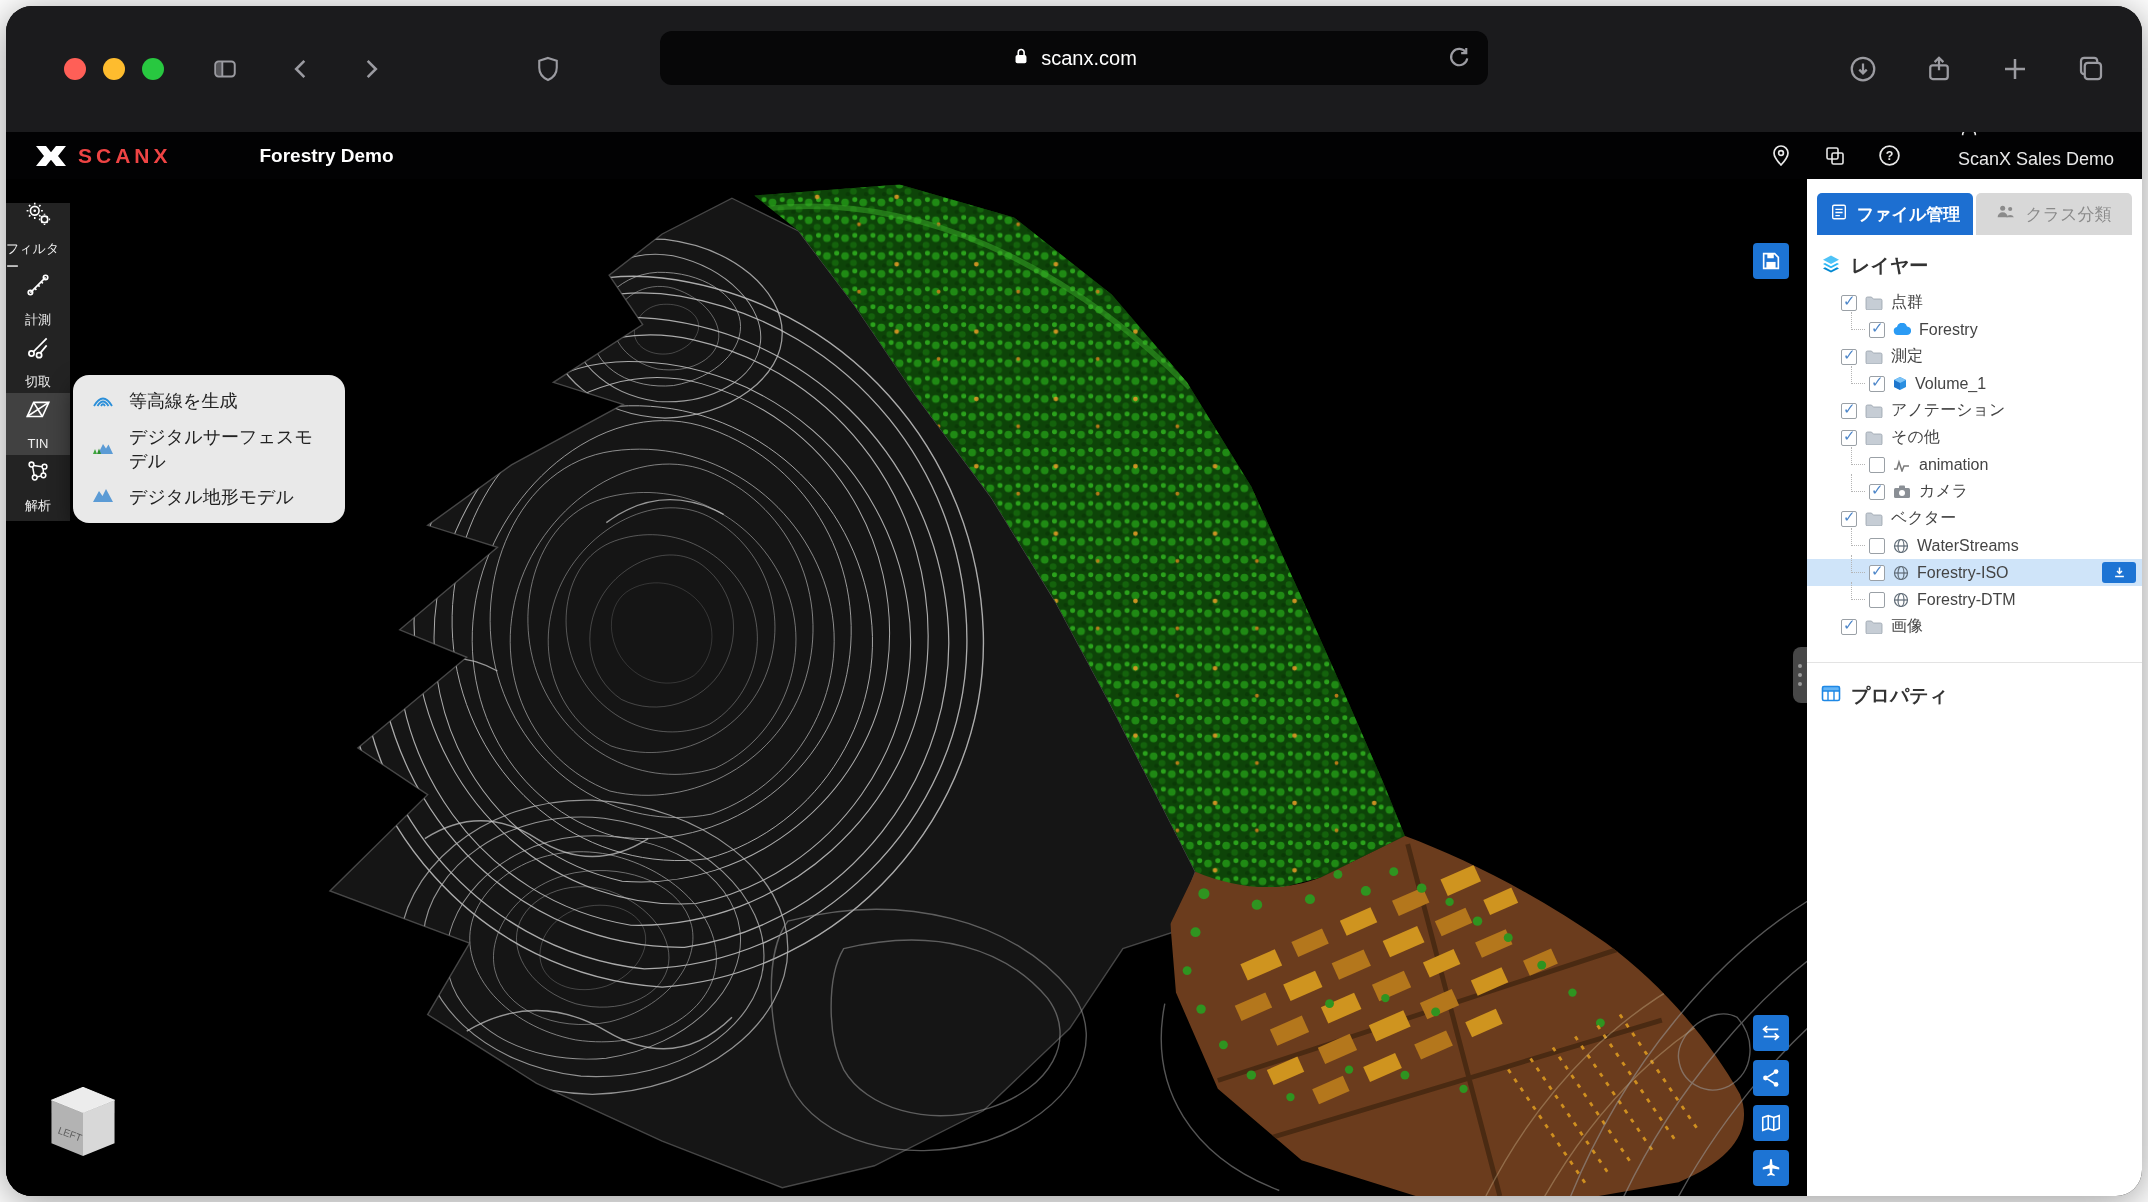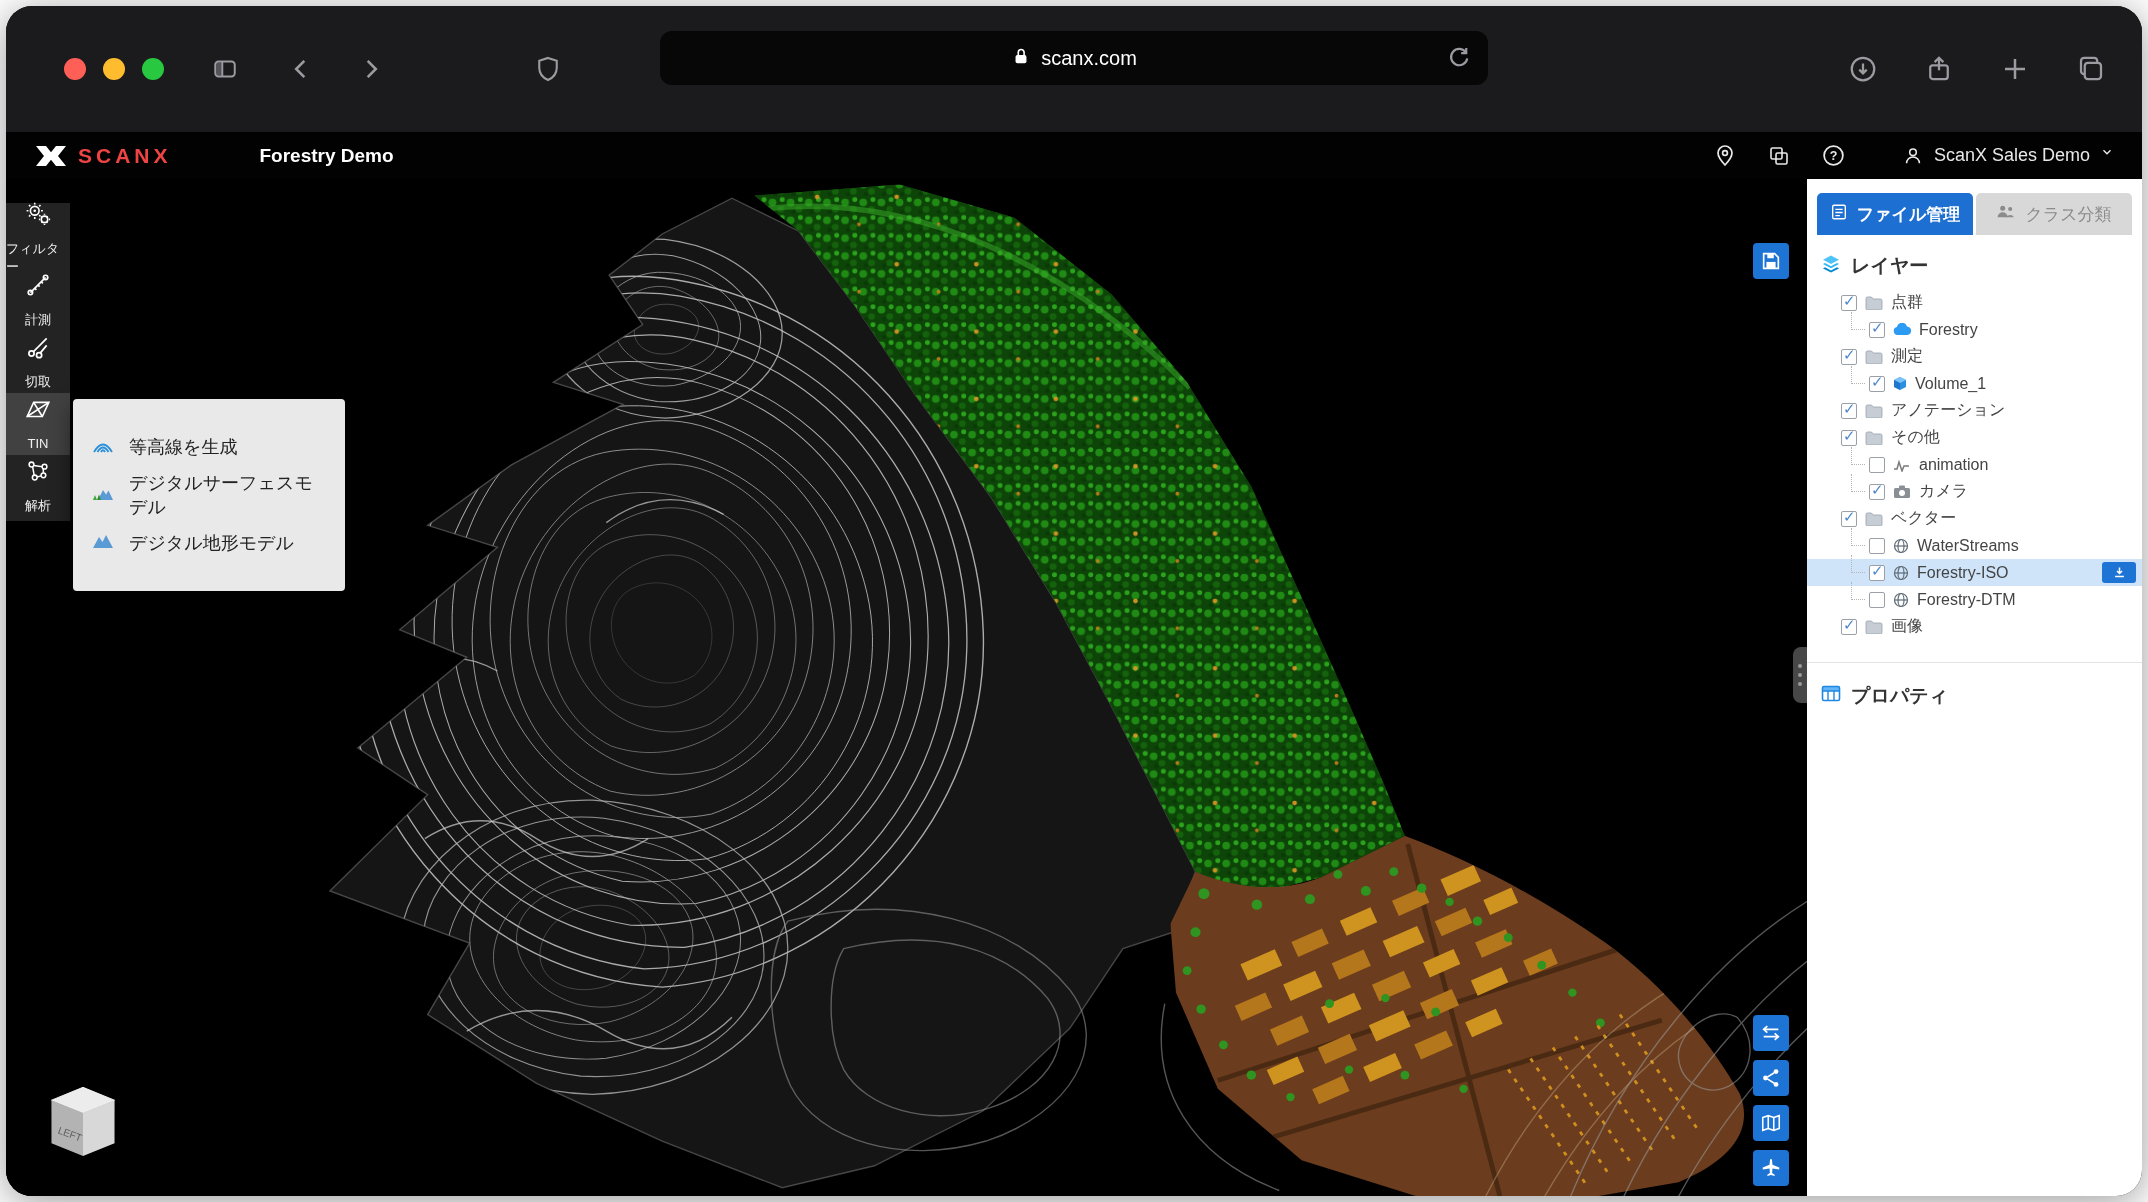--- a/index.html
+++ b/index.html
@@ -19,36 +19,36 @@
   .url-reload { position:absolute; right:16px; top:13px; }
   .bright { position:absolute; right:36px; display:flex; gap:46px; align-items:center; }
 
   
   .app-header { height:47px; background:#020203; display:flex; align-items:center; padding:0 28px; }
   .logo { display:flex; align-items:center; gap:10px; cursor:pointer; }
   .logo-text { color:#ef4444; font-weight:bold; font-size:21px; letter-spacing:4px; }
   .proj-title { color:#fff; font-weight:bold; font-size:19px; margin-left:88px; }
   .hdr-right { margin-left:auto; display:flex; align-items:center; gap:30px; }
   .hicon { display:inline-flex; cursor:pointer; }
-  .user-menu { display:flex; align-items:flex-start; gap:10px; color:#e8e8e8; font-size:18px; cursor:pointer; margin-left:26px; }
+  .user-menu { display:flex; align-items:flex-start; gap:10px; color:#e8e8e8; font-size:18px; cursor:pointer; margin-left:26px;flex-direction:column; }
 
   
   .content { display:flex; height:calc(100% - 151px); }
   .viewport { flex:1; position:relative; background:#000; overflow:hidden; }
   .scene { position:absolute; left:0; top:0; width:100%; height:calc(100% - 22px); display:block; cursor:grab; }
   .bottom-bar { position:absolute; left:0; right:0; bottom:0; height:22px; background:#2d7fd6; }
 
   
   .toolbar { position:absolute; left:0; top:24px; width:64px; background:#232323; display:flex; flex-direction:column; padding:4px 0; z-index:6; }
   .tool { height:62px; display:flex; flex-direction:column; align-items:center; justify-content:center; gap:9px; color:#fff; cursor:pointer; }
   .tool.active { background:#414141; }
   .tlabel { font-size:13px; color:#f0f0f0; }
 
   
-  .tin-menu { position:absolute; left:67px; top:220px; width:272px; background:#e9e9e9; border-radius:4px; box-shadow:0 8px 22px rgba(0,0,0,.55); padding:24px 0; z-index:7; }
+  .tin-menu { position:absolute; left:67px; top:196px; width:272px; background:#e9e9e9; border-radius:16px; box-shadow:0 8px 22px rgba(0,0,0,.55); padding:2px 0; z-index:7; }
   .tin-item { height:48px; display:flex; align-items:center; gap:14px; padding:0 18px; color:#222; font-size:18px; cursor:pointer; }
 
   
   .blue-btn { width:36px; height:36px; background:#1d74d4; border:none; border-radius:4px; display:grid; place-items:center; cursor:pointer; }
   .save-btn { position:absolute; top:64px; right:18px; z-index:6; }
   .action-col { position:absolute; right:18px; bottom:32px; display:flex; flex-direction:column; gap:9px; z-index:6; }
   .handle { position:absolute; right:0; top:45%; width:14px; height:56px; background:#474747; border-radius:8px 0 0 8px; z-index:6; display:flex; flex-direction:column; align-items:center; justify-content:center; gap:5px; cursor:pointer; }
   .handle i { width:4px; height:4px; border-radius:50%; background:#9a9a9a; }
   .nav-cube { position:absolute; left:34px; bottom:40px; z-index:6; cursor:grab; }
 

